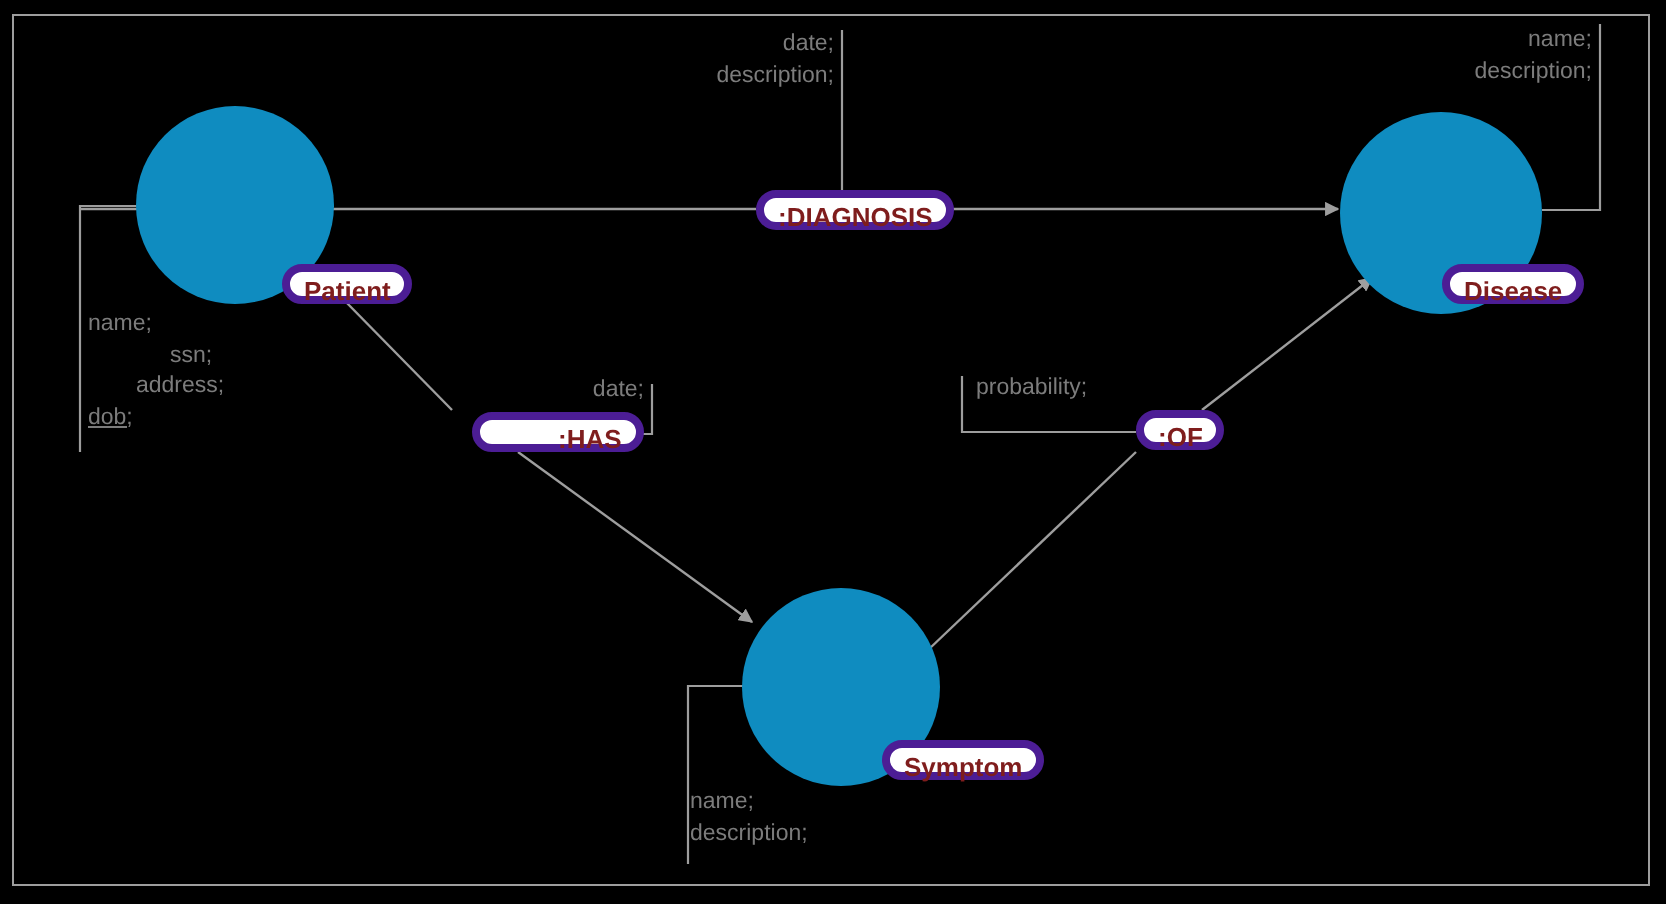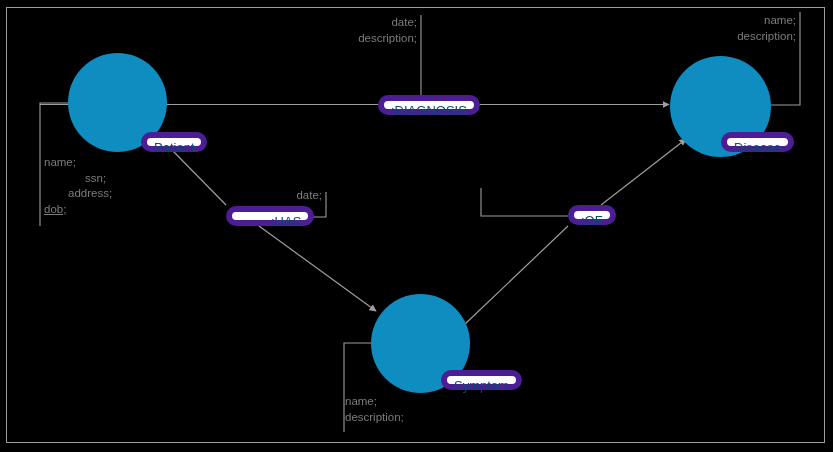--- a/index.html
+++ b/index.html
@@ -33,30 +33,31 @@
     height: 452px;
   }
   .node-circle {
     position: absolute;
     border-radius: 50%;
     background: #0f8cc0;
   }
   .pill {
     position: absolute;
     background: #ffffff;
-    border: 6px solid #4c1d95;
+    border: 4px solid #4c1d95;
     border-radius: 10px;
-    color: #0c4a6e;
+    color: #7f1d1d;
     font-size: 13px;
     line-height: 19px;
     height: 20px;
     padding: 0 7px;
     white-space: nowrap;
     box-sizing: border-box;
     text-align: center;
+    font-weight: bold;
   }
   .prop-list {
     position: absolute;
     color: #7c7c7c;
     font-size: 11.5px;
     line-height: 15.5px;
     white-space: nowrap;
   }
   .prop-list.right {
     text-align: right;
@@ -123,20 +124,23 @@
     <div>name;</div>
     <div>description;</div>
   </div>
 
   <div class="pill" style="left:378px; top:95px;">:DIAGNOSIS</div>
   <div class="prop-list right" style="left:297px; top:15px; width:120px;">
     <div>date;</div>
     <div>description;</div>
   </div>
 
-  <div class="pill" style="left:226px; top:206px;padding-left:39px;">:HAS</div>
+  <div class="pill" style="left:236px; top:206px;padding-left:39px;">:HAS</div>
   <div class="prop-list right" style="left:252px; top:188px; width:70px;">
     <div>date;</div>
   </div>
 
   <div class="pill" style="left:568px; top:205px;">:OF</div>
+  <div class="prop-list left" style="left:488px; top:187px; width:100px;">
+    <div>probability;</div>
+  </div>
 
 </div>
 
 </body></html>

